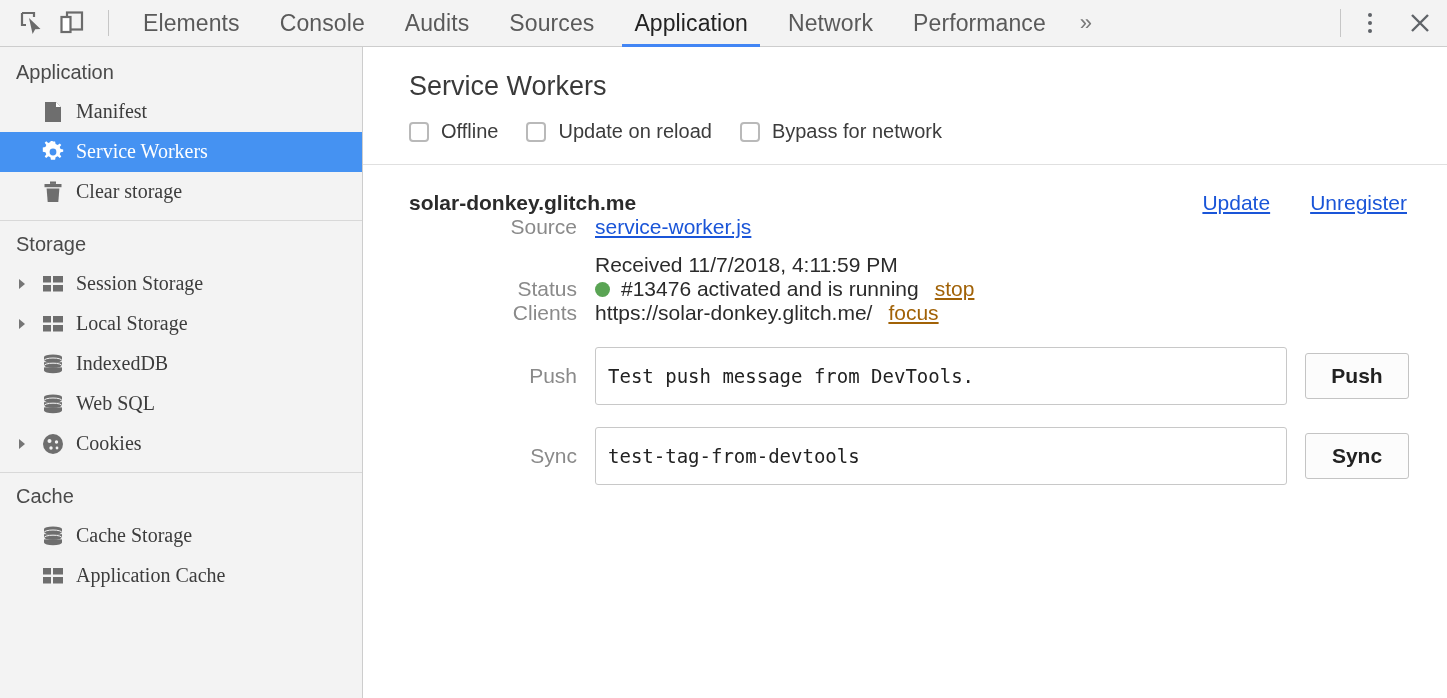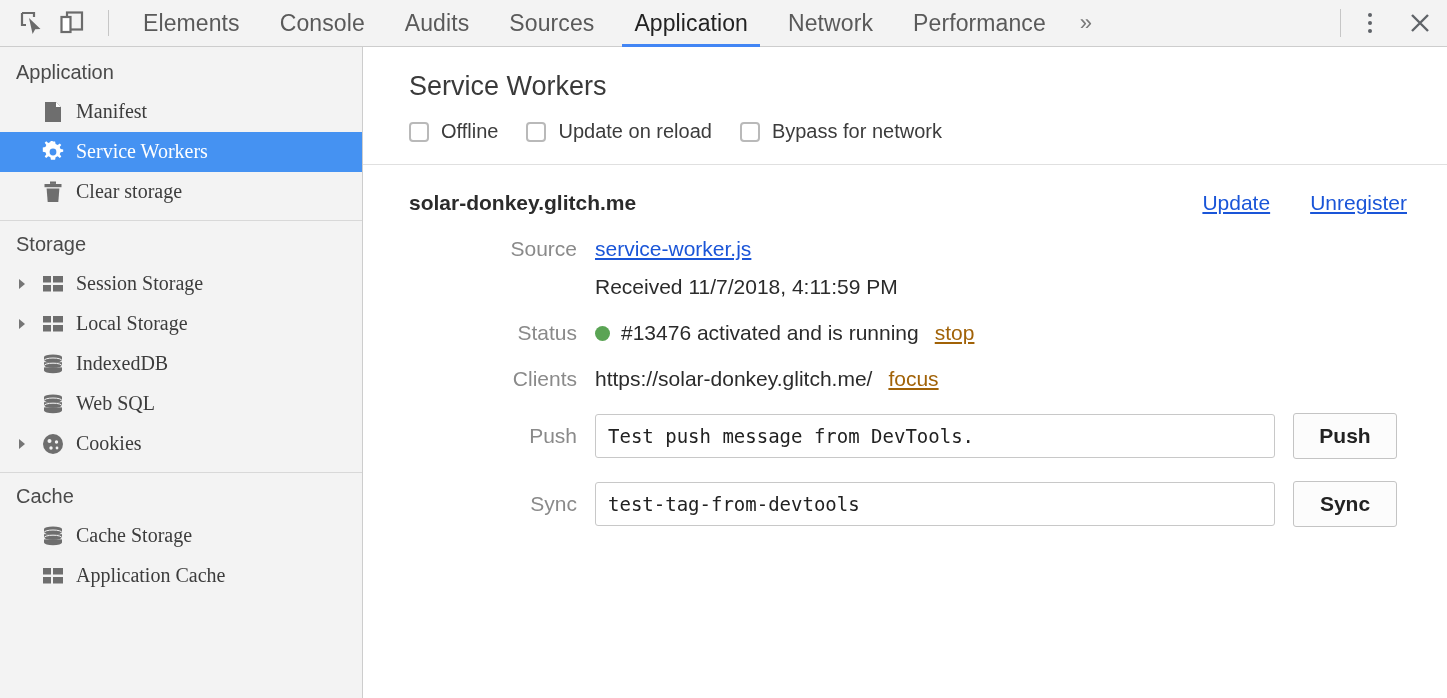--- a/index.html
+++ b/index.html
@@ -245,21 +245,20 @@
     color: #1a55d8;
     text-decoration: underline;
     cursor: pointer;
     white-space: nowrap;
   }
 
   .field-row {
     display: flex;
     align-items: center;
     padding-left: 46px;
-    margin-top: 22px;
   }
   .field-label {
     width: 186px;
     min-width: 186px;
     text-align: right;
     padding-right: 18px;
     box-sizing: border-box;
     font-size: 21px;
     color: #8a8a8a;
   }
@@ -288,26 +287,26 @@
     text-decoration: underline;
     cursor: pointer;
     margin-left: 16px;
     font-size: 21px;
   }
 
   .io-row {
     display: flex;
     align-items: center;
     padding-left: 46px;
-    padding-right: 50px;
+    padding-right: 38px;
     margin-top: 22px;
   }
   .txtinput {
     flex: 1 1 auto;
-    height: 44px;
+    height: 58px;
     border: 1px solid #c8c8c8;
     border-radius: 3px;
     background: #fff;
     font-family: "DejaVu Sans Mono", monospace;
     font-size: 19px;
     color: #222;
     padding: 0 12px;
     box-sizing: border-box;
     outline: none;
   }

